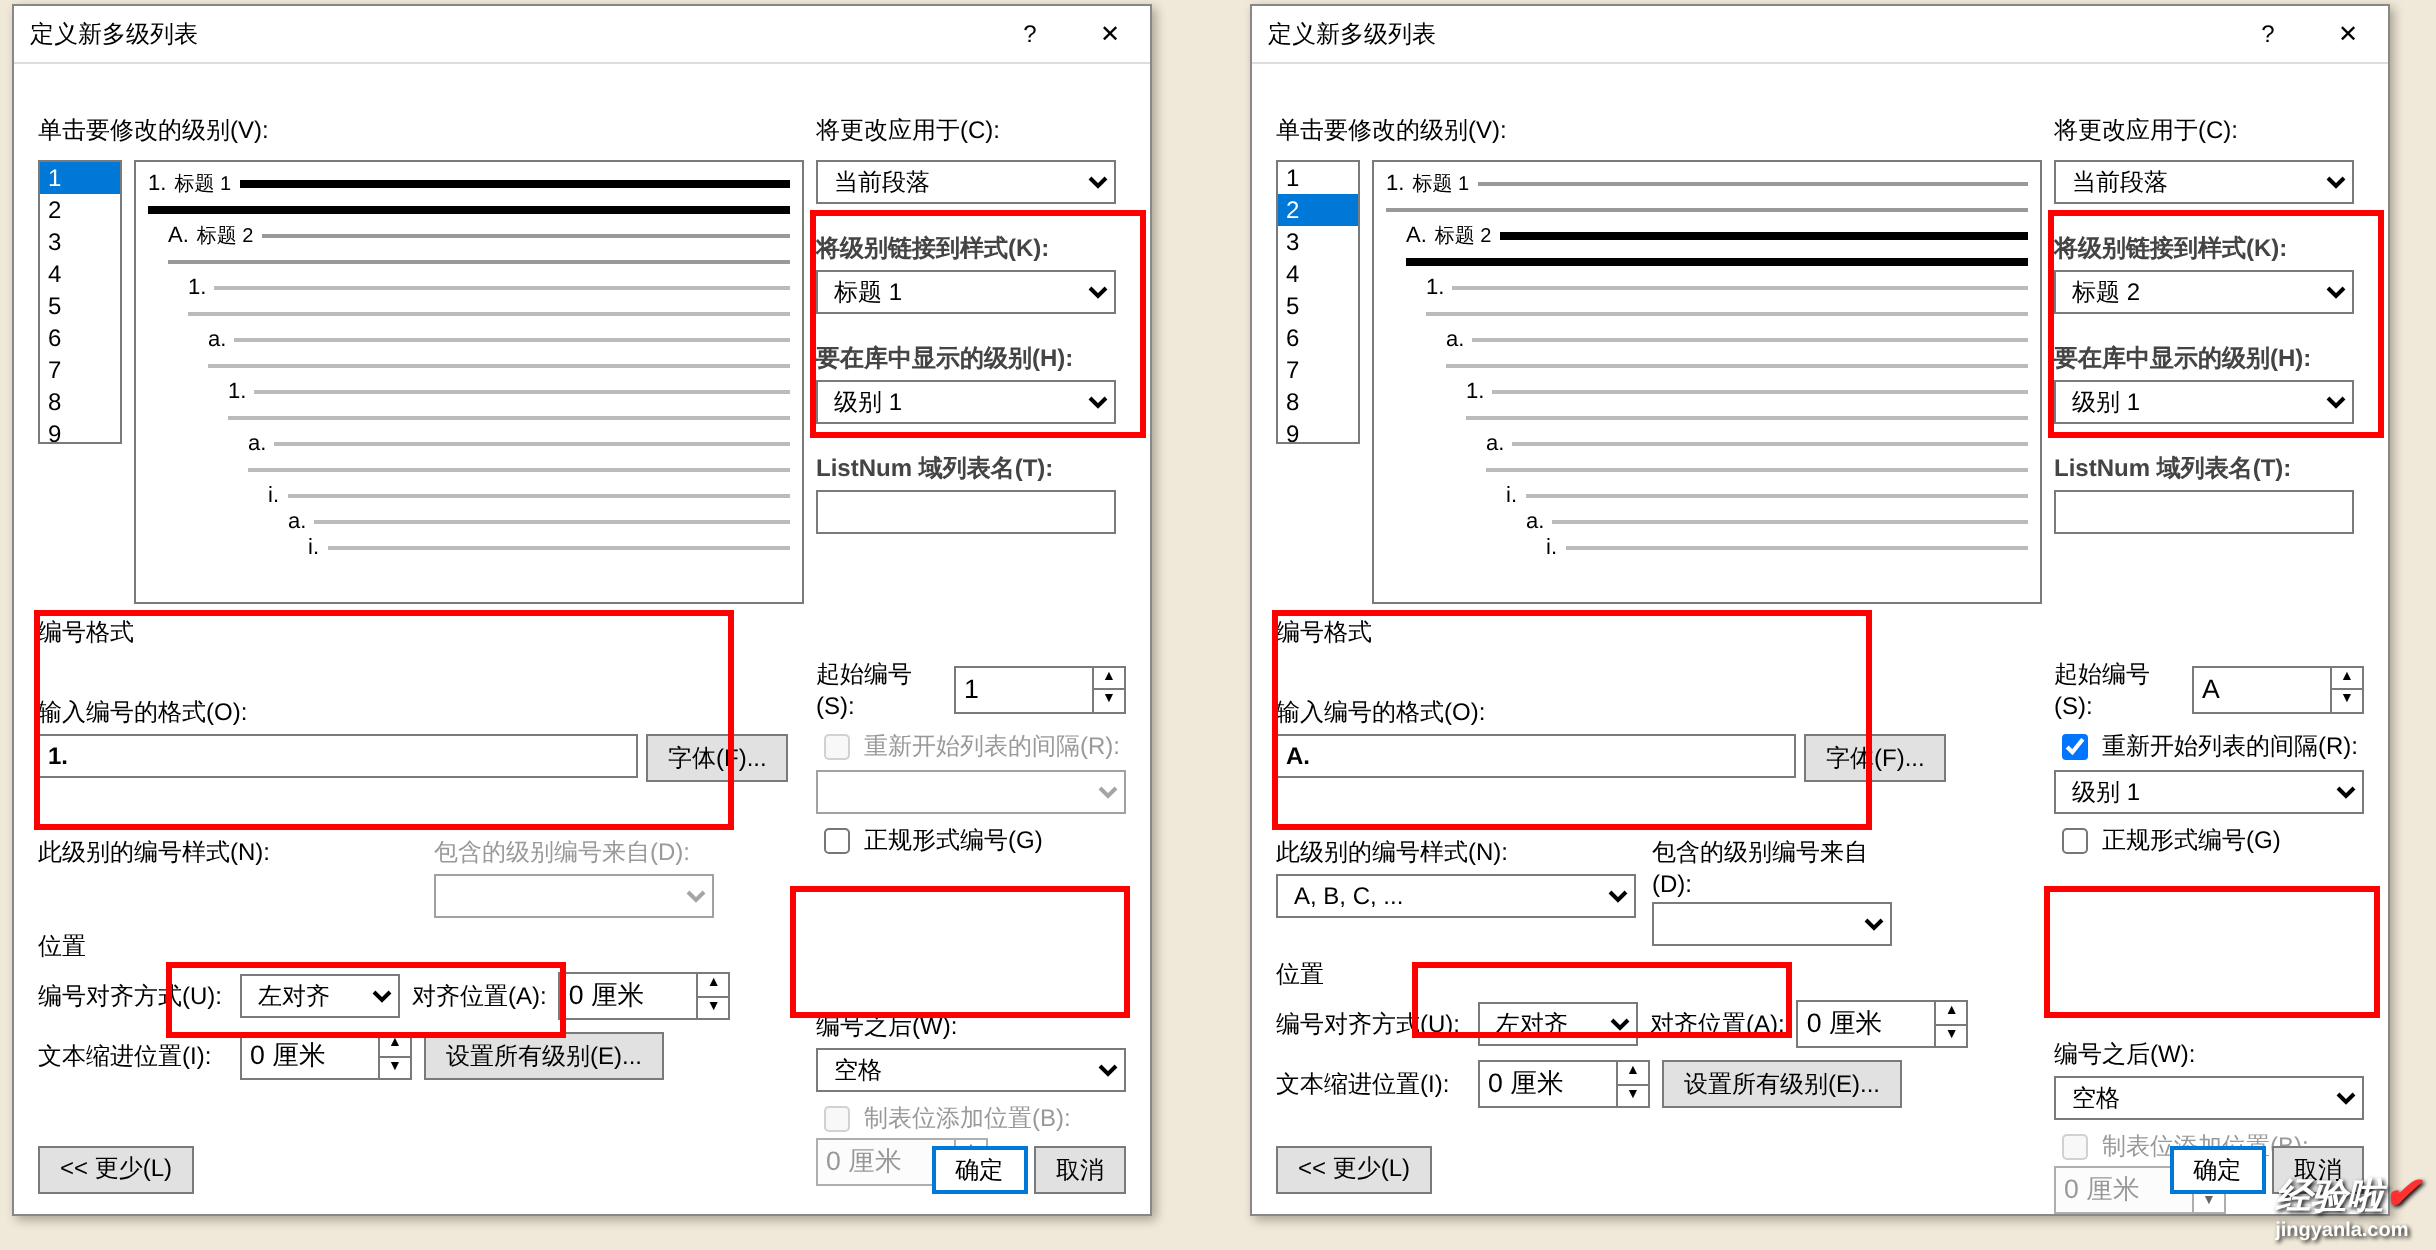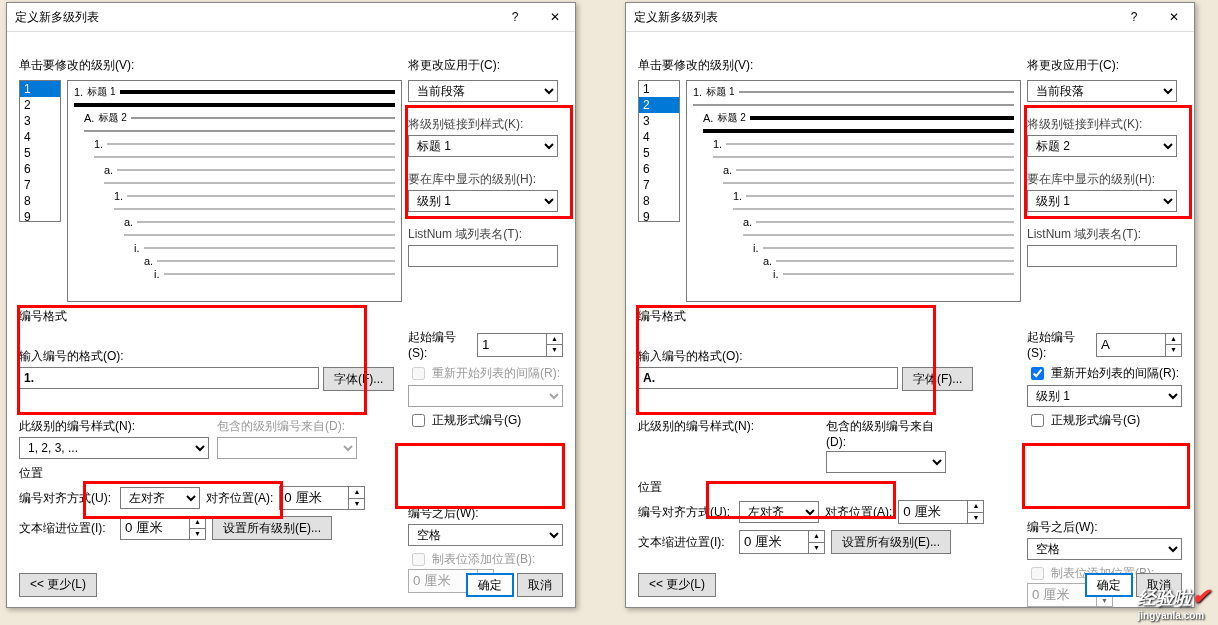--- a/index.html
+++ b/index.html
@@ -58,21 +58,21 @@
     background: #fff;
     padding: 4px 6px;
     margin-right: 6px;
   }
   .pvline { display:flex; align-items:center; margin:1px 0; height:12px;}
   .pvlbl { font-size:11px; margin-right:4px; white-space:nowrap;}
   .bar { flex:1; height:2px; background:#999;}
   .bar.bk { background:#000; height:4px;}
   .bar.lt { background:#bbb;}
   .rcol { width: 155px; }
-  .rcol .label { color: #444; margin-top: 2px;}
+  .rcol .label { color: #444; margin-top: 2px; font-weight: bold;}
   select, input[type=text] {
     font-family: inherit;
     font-size: 12px;
     border: 1px solid #7a7a7a;
     padding: 2px 4px;
     height: 22px;
     box-sizing: border-box;
     background:#fff;
   }
   select { width: 100%; }
@@ -219,21 +219,20 @@
       <div style="display:flex;">
         <div style="flex:1">
           <div class="label">输入编号的格式(O):</div>
           <div style="display:flex;gap:4px;">
             <input type="text" style="width: 300px; font-weight: bold;" value="1.">
             <button class="btn">字体(F)...</button>
           </div>
           <div style="display:flex;gap:8px;margin-top:8px;">
             <div style="width:190px">
               <div class="label">此级别的编号样式(N):</div>
-              <select style="width:100%"><option>1, 2, 3, ...</option></select>
             </div>
             <div style="width:140px">
               <div class="label disabled">包含的级别编号来自(D):</div>
               <select style="width:100%" disabled=""></select>
             </div>
           </div>
         </div>
         <div style="width:155px;margin-left:8px">
           <div style="display:flex;align-items:center;gap:4px">
             <span>起始编号(S):</span>
@@ -415,20 +414,21 @@
       <div style="display:flex;">
         <div style="flex:1">
           <div class="label">输入编号的格式(O):</div>
           <div style="display:flex;gap:4px;">
             <input type="text" style="width: 260px; font-weight: bold;" value="A.">
             <button class="btn">字体(F)...</button>
           </div>
           <div style="display:flex;gap:8px;margin-top:8px;">
             <div style="width:180px">
               <div class="label">此级别的编号样式(N):</div>
+              <select style="width:100%"><option>A, B, C, ...</option></select>
             </div>
             <div style="width:120px">
               <div class="label">包含的级别编号来自(D):</div>
               <select style="width:100%"></select>
             </div>
           </div>
         </div>
         <div style="width:155px;margin-left:8px">
           <div style="display:flex;align-items:center;gap:4px">
             <span>起始编号(S):</span>

